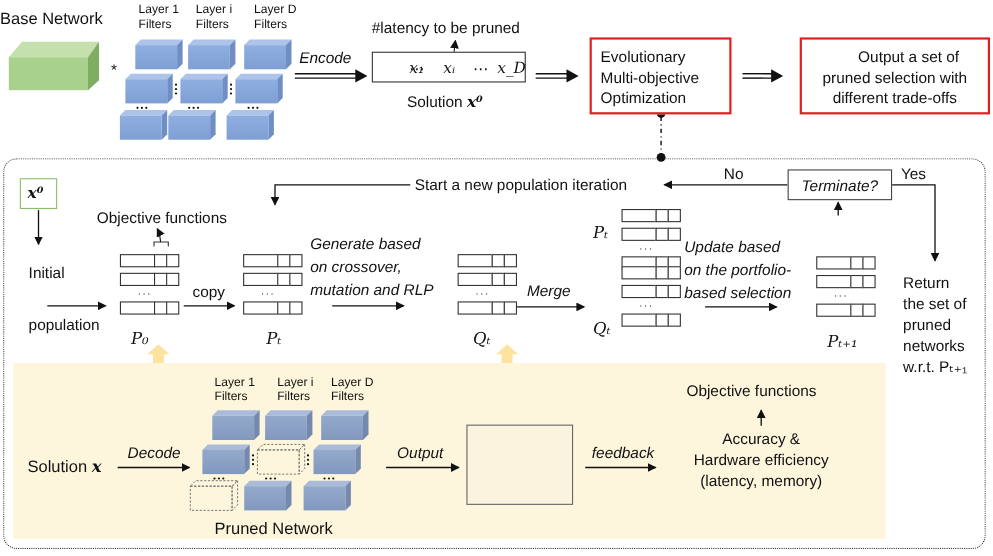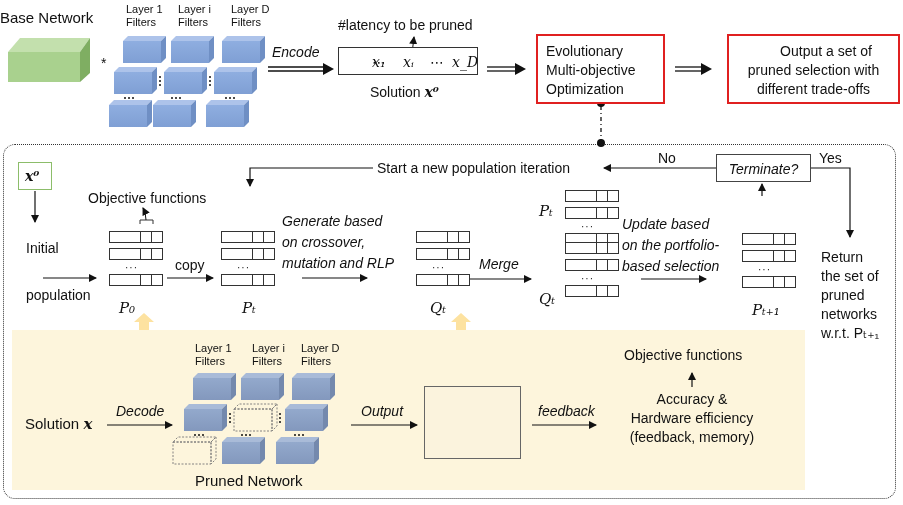--- a/index.html
+++ b/index.html
@@ -478,14 +478,14 @@
 <div class="t" style="left:195px;top:473px;font-size:15px;">Pruned Network</div>
 
 <div class="t it" style="left:361px;top:403px;">Output</div>
 <div class="jetson-frame"></div>
 <div class="t it" style="left:538px;top:403px;">feedback</div>
 
 <div class="t" style="left:624px;top:347px;">Objective functions</div>
 <div class="t center" style="left:602px;width:180px;top:390px;line-height:19px;">
   <div>Accuracy &amp;</div>
   <div>Hardware efficiency</div>
-  <div>(feedback, memory)</div>
+  <div>(latency, memory)</div>
 </div>
 
 </body></html>

